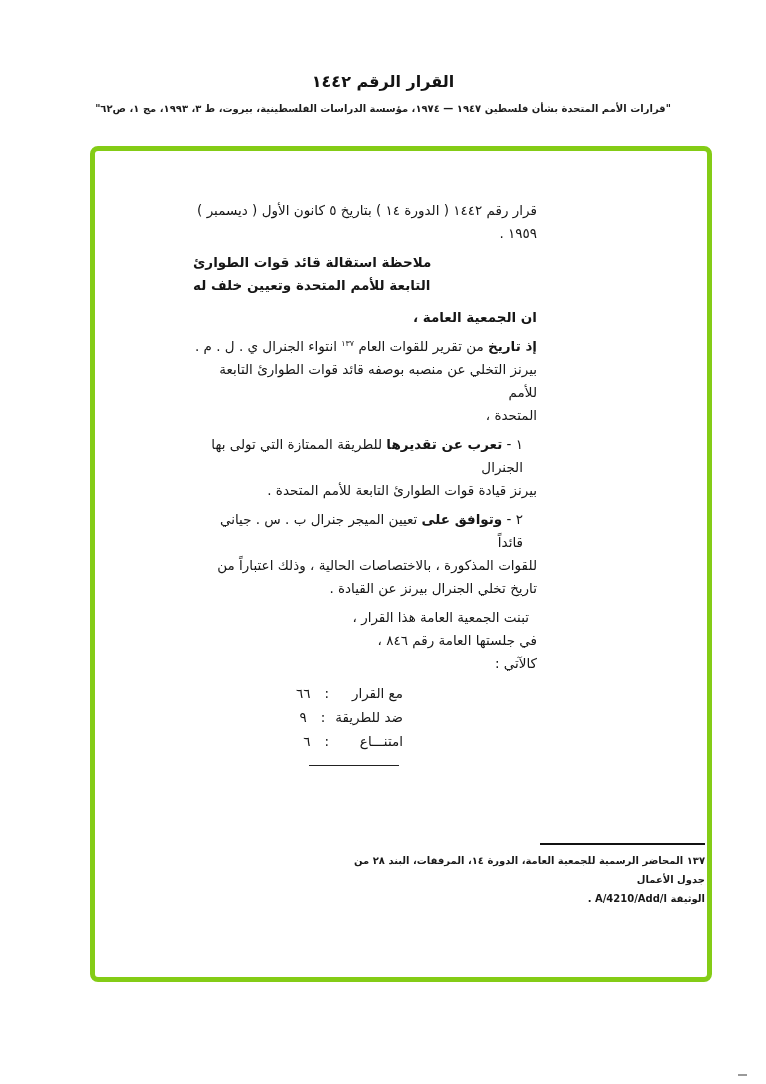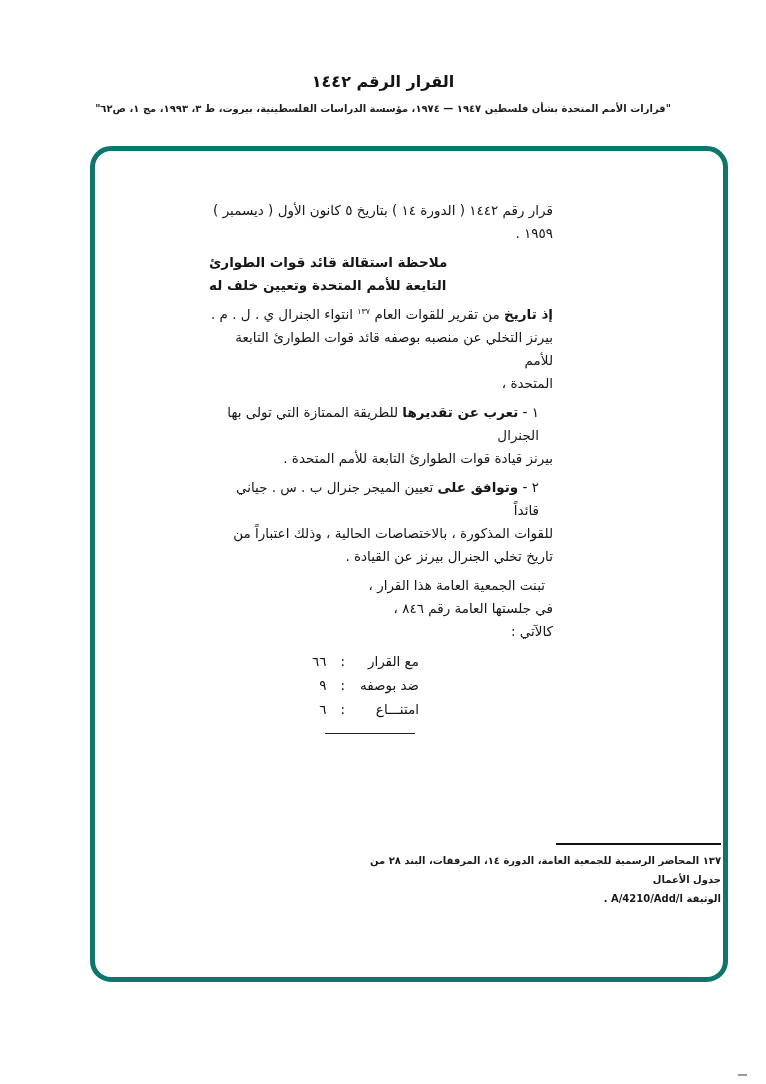--- a/index.html
+++ b/index.html
@@ -28,24 +28,23 @@
     width: 100%;
     text-align: center;
     direction: rtl;
     font-weight: bold;
     font-size: 10px;
     color: #1c1c1c;
   }
   .scan-box {
     position: absolute; left: 90px; top: 146px;
     width: 612px; height: 826px;
-    border: 5px solid #0f766e;
-    border-radius: 21px;
+    border: 5px solid #84cc16;
+    border-radius: 8px;
     background: #ffffff;
-    padding-left: 16px;
   }
   .doc {
     position: absolute; top: 48px; right: 170px;
     width: 344px;
     direction: rtl;
     text-align: right;
     font-size: 13.5px;
     line-height: 23px;
     color: #161616;
   }
@@ -102,20 +101,21 @@
   <div class="scan-box">
 
     <div class="doc">
 
       <div>قرار رقم ١٤٤٢ ( الدورة ١٤ ) بتاريخ ٥ كانون الأول ( ديسمبر )</div>
       <div>١٩٥٩ .</div>
 
       <div class="center-line b gap-sm">ملاحظة استقالة قائد قوات الطوارئ</div>
       <div class="center-line b">التابعة للأمم المتحدة وتعيين خلف له</div>
 
+      <div class="b gap-md">ان الجمعية العامة ،</div>
 
       <div class="gap-sm">
         <span class="b">إذ تاريخ</span><span> من تقرير للقوات العام </span><sup class="fn">١٣٧</sup><span> انتواء الجنرال ي . ل . م .</span>
       </div>
       <div>بيرنز التخلي عن منصبه بوصفه قائد قوات الطوارئ التابعة للأمم</div>
       <div>المتحدة ،</div>
 
       <div class="gap-sm indent">
         <span>١ - </span><span class="b">تعرب عن تقديرها</span><span> للطريقة الممتازة التي تولى بها الجنرال</span>
       </div>
@@ -131,21 +131,21 @@
       <div>في جلستها العامة رقم ٨٤٦ ،</div>
       <div>كالآتي :</div>
 
       <div class="votes">
         <div class="vote-row">
           <span class="vote-label">مع القرار</span>
           <span class="vote-colon">:</span>
           <span class="vote-value">٦٦</span>
         </div>
         <div class="vote-row">
-          <span class="vote-label">ضد بوصفه</span>
+          <span class="vote-label">ضد للطريقة</span>
           <span class="vote-colon">:</span>
           <span class="vote-value">٩</span>
         </div>
         <div class="vote-row">
           <span class="vote-label">امتنـــاع</span>
           <span class="vote-colon">:</span>
           <span class="vote-value">٦</span>
         </div>
       </div>
 

